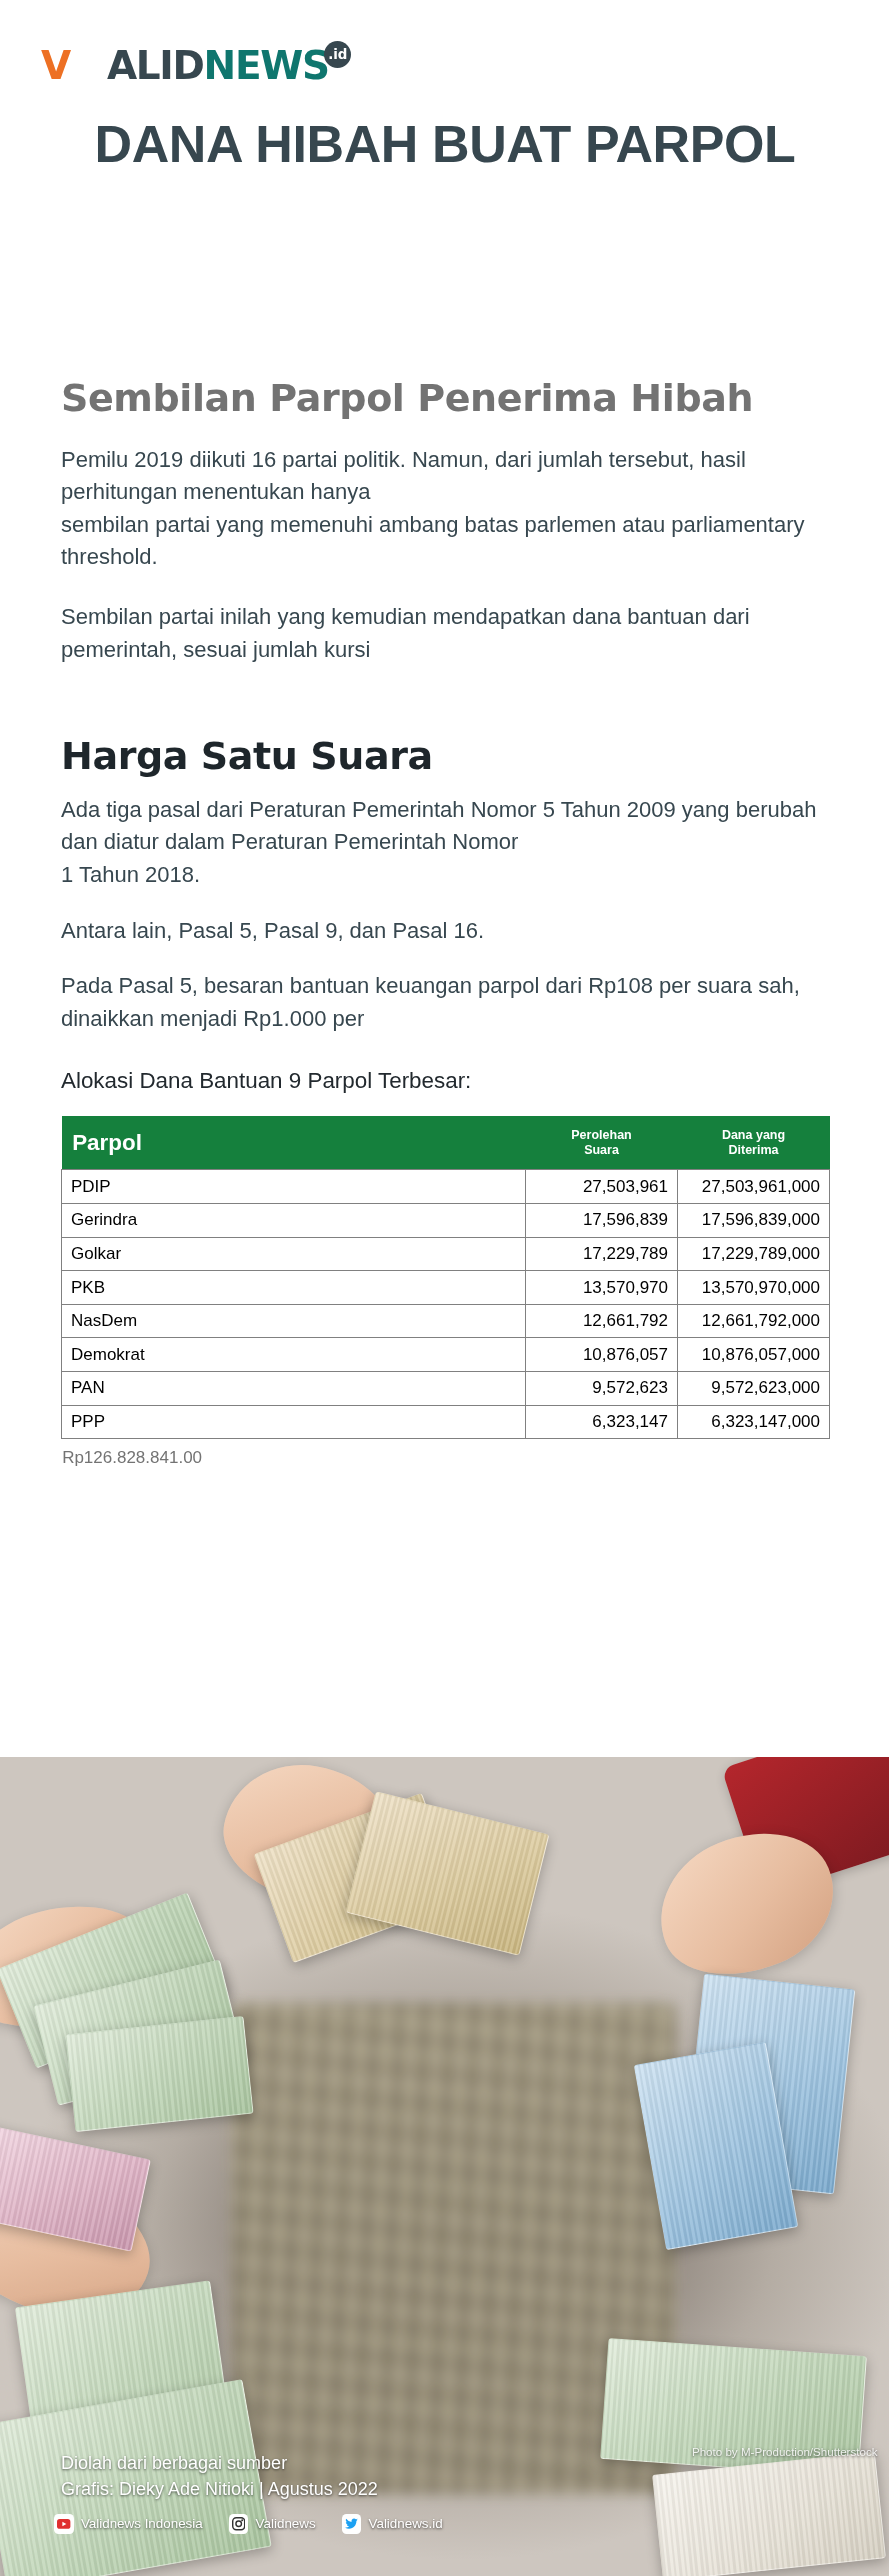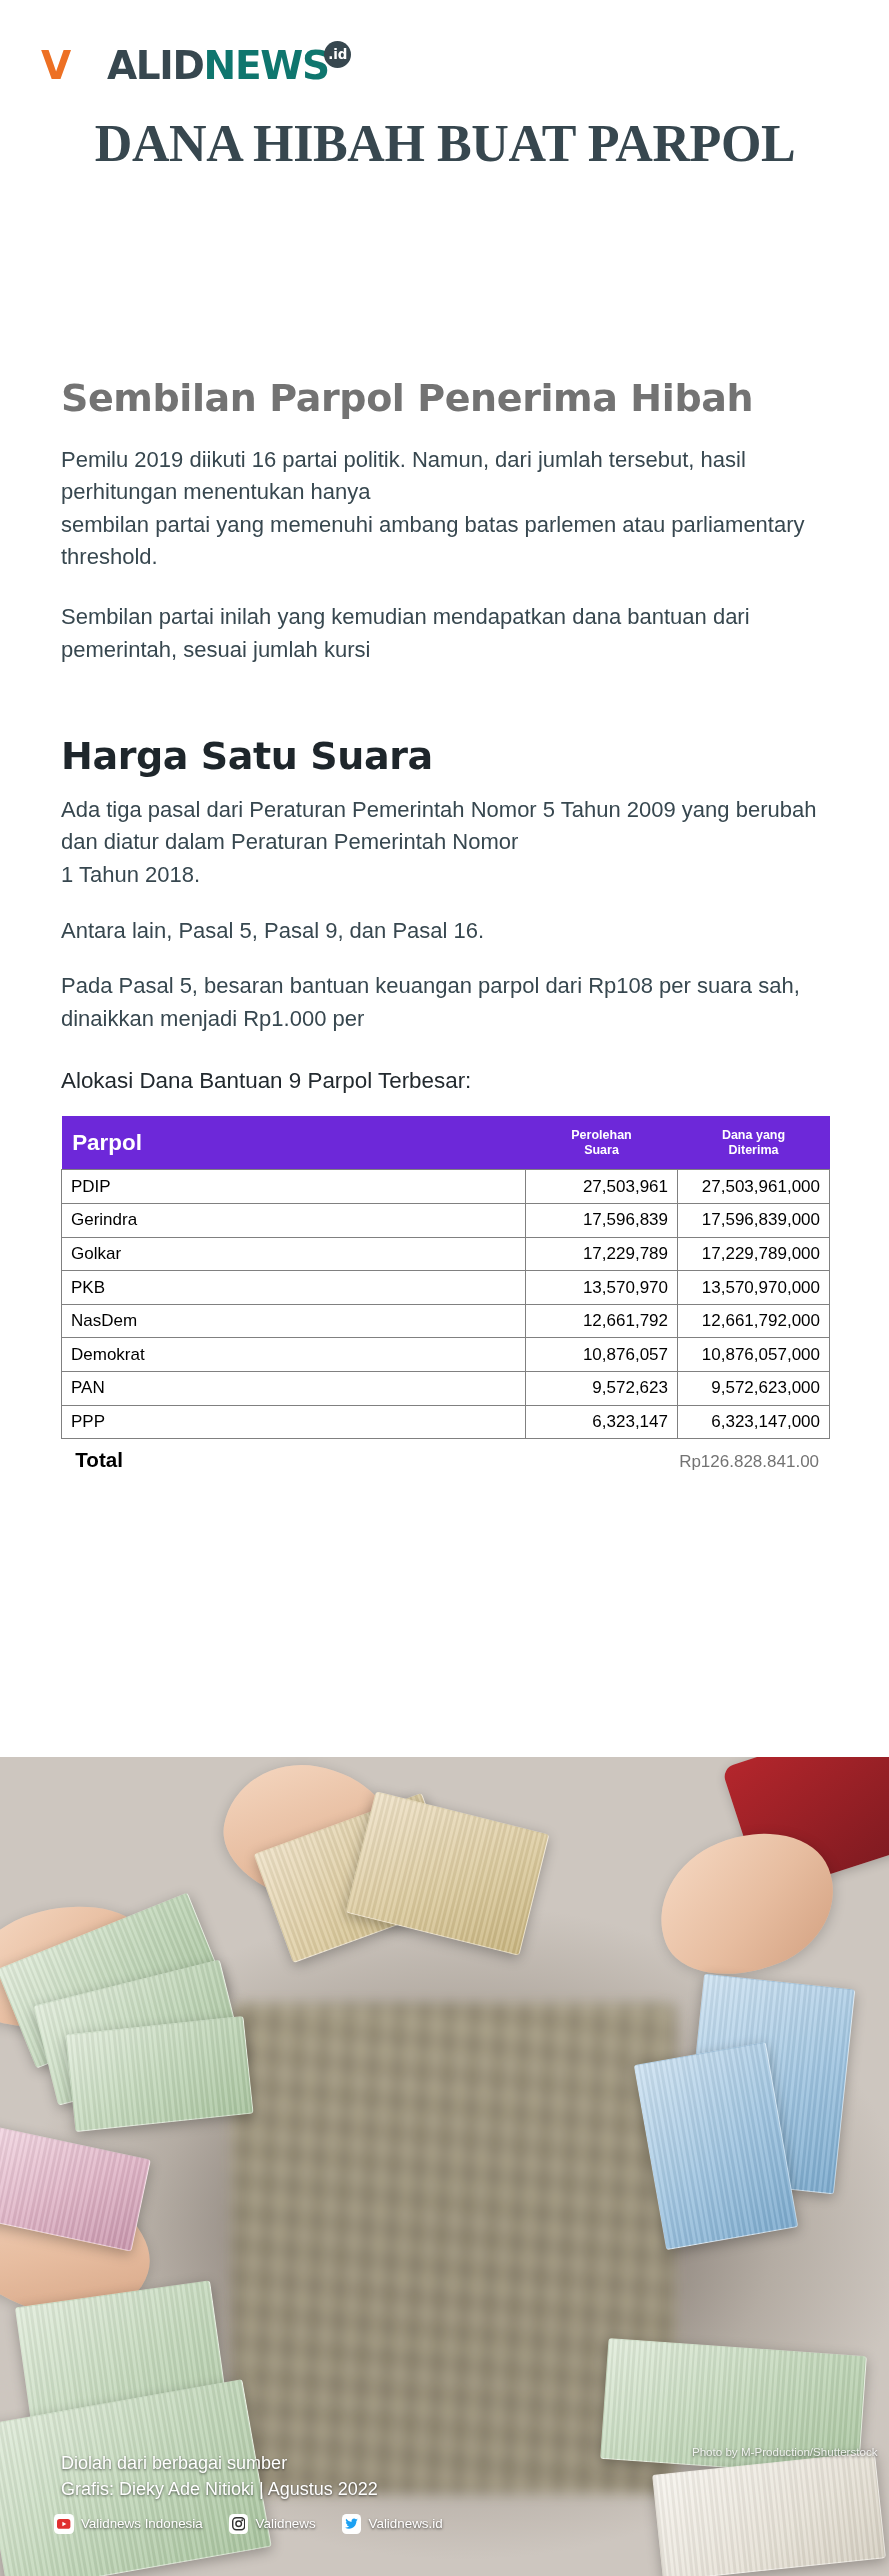--- a/index.html
+++ b/index.html
@@ -61,21 +61,21 @@
   }
 
   
   .main-title {
     position: absolute;
     left: 0;
     top: 116px;
     width: 890px;
     text-align: center;
     color: #37474F;
-    font-family: Liberation Serif, serif;
+    font-family: Liberation Sans, sans-serif;
     font-weight: 700;
     font-size: 52px;
     line-height: 1.08;
     letter-spacing: -0.4px;
     padding: 0 63px;
   }
 
   
   .content {
     position: absolute;
@@ -129,21 +129,21 @@
   .tbl-wrap { width: 769px; }
 
   table.data {
     border-collapse: collapse;
     width: 769px;
     font-family: "Liberation Sans", sans-serif;
     table-layout: fixed;
   }
 
   table.data thead th {
-    background: #6d28d9;
+    background: #15803d;
     color: #ffffff;
     padding: 11.6px 10.7px;
     border: none;
     vertical-align: middle;
   }
   th.h-parpol {
     text-align: left;
     font-size: 22.4px;
     font-weight: 700;
     padding-left: 14.3px;
@@ -394,21 +394,20 @@
             </tr>
             <tr>
               <td class="c-parpol">PPP</td>
               <td class="c-num">6,323,147</td>
               <td class="c-num">6,323,147,000</td>
             </tr>
           </tbody>
       </table>
 
       <div class="total-row">
-        <div class="total-label">Total</div>
         <div class="total-value">Rp126.828.841.00</div>
       </div>
     </div>
 
   </div>
 
   <div class="photo">
     <div class="photo-bg"></div>
     <div class="suitcase"></div>
 

